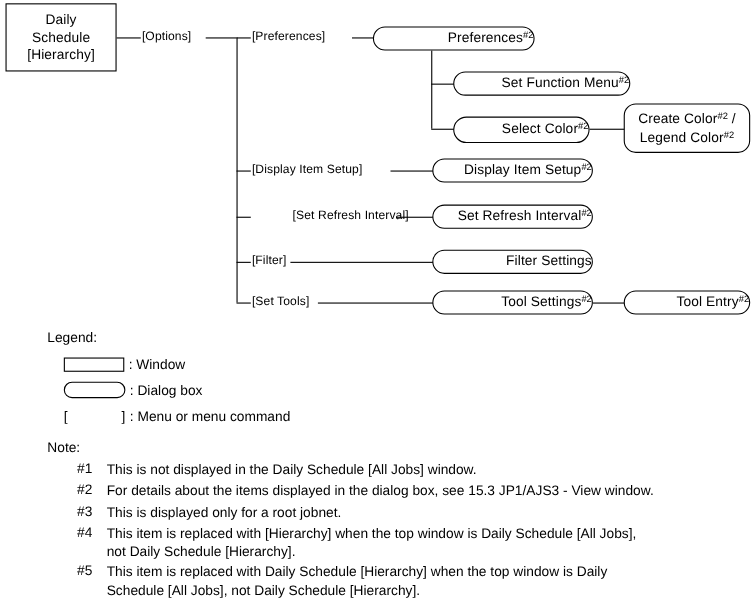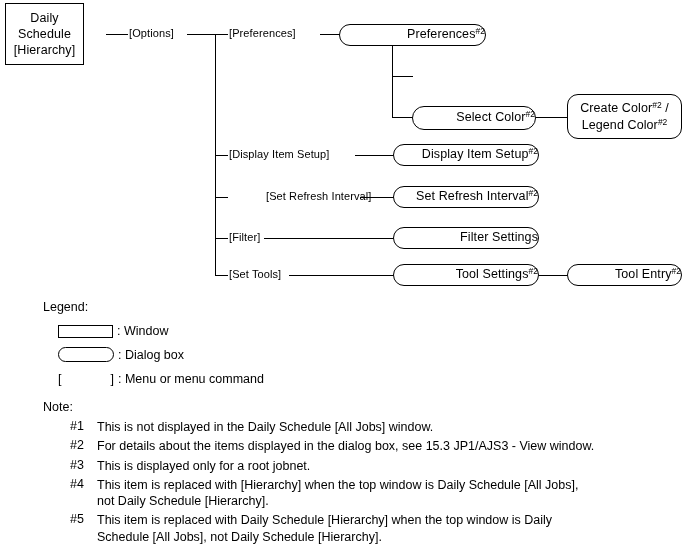--- a/index.html
+++ b/index.html
@@ -146,21 +146,21 @@
     flex: 1 1 auto;
     line-height: 1.30;
     white-space: pre-line;
   }
 </style>
 </head>
 <body>
 
 <div id="page">
 
-  <div class="win-box" style="left:5px; top:3px; width:79px; height:62px;">
+  <div class="win-box" style="left:5px; top:3px; width:101px; height:62px;">
     <div>
       <div>Daily</div>
       <div>Schedule</div>
       <div>[Hierarchy]</div>
     </div>
   </div>
 
   <div class="hline" style="left:106px; top:34px; width:22px;"></div>
 
   <div class="menu-label" style="left:129px; top:28px;">[Options]</div>
@@ -175,20 +175,25 @@
 
   <div class="dlg-box pill" style="left:339px; top:24px; width:147px; height:22px;">
     <span>
       <span>Preferences</span><sup>#2</sup>
     </span>
   </div>
 
   <div class="vline" style="left:392px; top:46px; height:71px;"></div>
 
   <div class="hline" style="left:392px; top:76px; width:21px;"></div>
+  <div class="dlg-box pill" style="left:412px; top:65px; width:161px; height:22px;">
+    <span>
+      <span>Set Function Menu</span><sup>#2</sup>
+    </span>
+  </div>
 
   <div class="hline" style="left:392px; top:117px; width:21px;"></div>
   <div class="dlg-box pill" style="left:412px; top:106px; width:124px; height:24px;">
     <span>
       <span>Select Color</span><sup>#2</sup>
     </span>
   </div>
 
   <div class="hline" style="left:536px; top:117px; width:32px;"></div>
 

